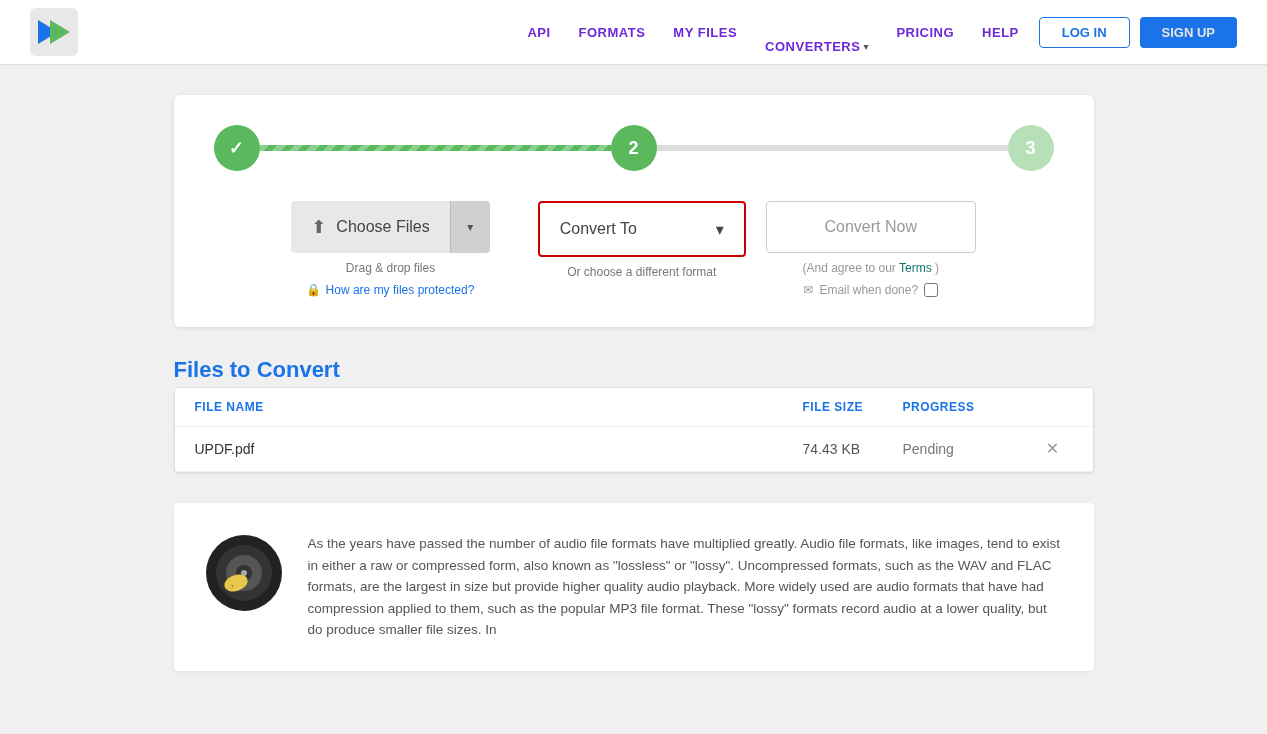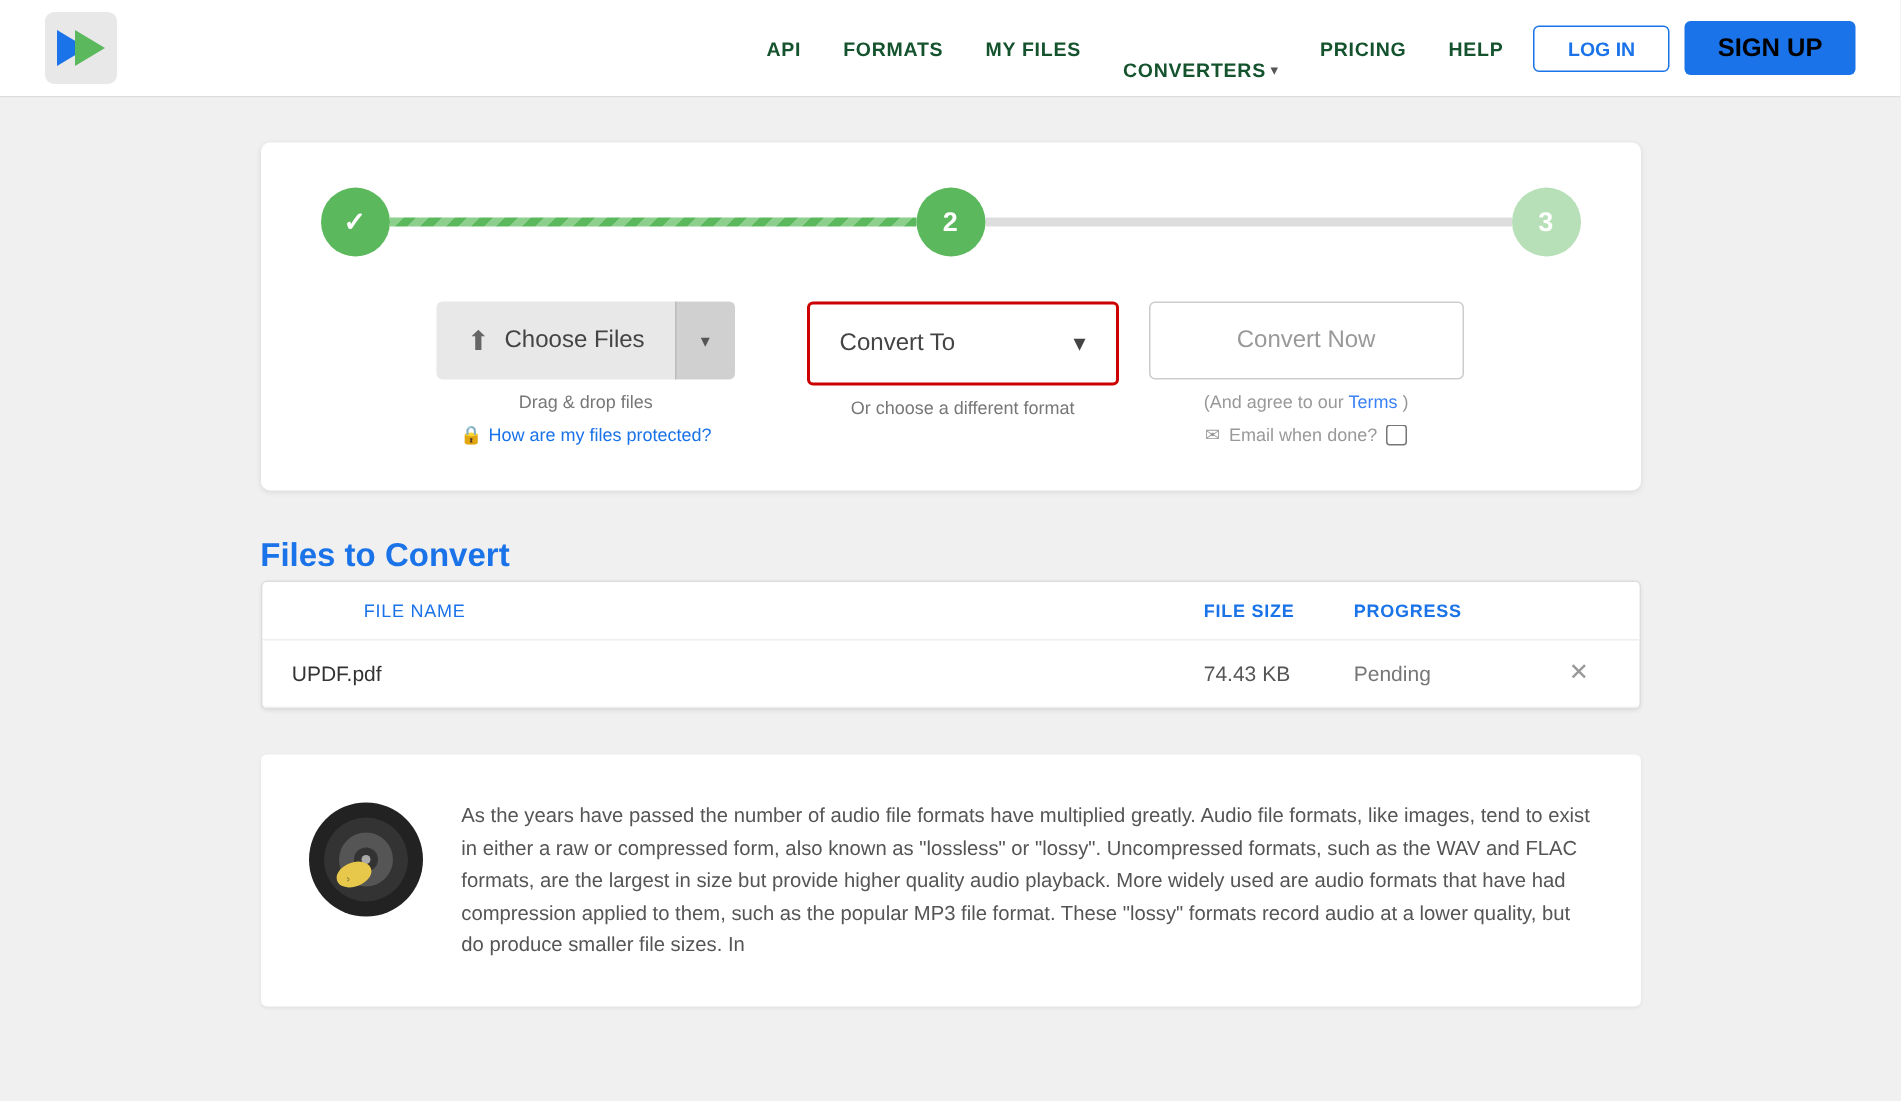--- a/index.html
+++ b/index.html
@@ -43,21 +43,21 @@
       color: #666;
     }
     .header-nav {
       display: flex;
       align-items: center;
       gap: 28px;
       margin-right: 20px;
     }
     .header-nav a {
       text-decoration: none;
-      color: #14532d;
+      color: #6d28d9;
       font-size: 13px;
       font-weight: 600;
       letter-spacing: 0.5px;
     }
     .converters-nav {
       display: flex;
       align-items: center;
       gap: 3px;
       cursor: pointer;
       margin-top: 29px;
@@ -76,25 +76,25 @@
       color: #1a73e8;
       background: #fff;
       padding: 7px 22px;
       border-radius: 4px;
       font-size: 13px;
       font-weight: 600;
       cursor: pointer;
     }
     .btn-signup {
       background: #1a73e8;
-      color: #000000;
+      color: #e5e5e5;
       border: none;
       padding: 8px 22px;
       border-radius: 4px;
-      font-size: 17px;
+      font-size: 13px;
       font-weight: 600;
       cursor: pointer;
     }
 
     
     .main-content {
       max-width: 960px;
       margin: 0 auto;
       padding: 30px 20px;
     }
@@ -316,25 +316,24 @@
     .files-table-header {
       display: flex;
       align-items: center;
       padding: 12px 20px;
       border-bottom: 1px solid #eee;
       background: #fff;
     }
     .col-filename {
       flex: 1;
       font-size: 12px;
-      font-weight: 400;
+      font-weight: 700;
       color: #1a73e8;
       letter-spacing: 0.5px;
       text-transform: uppercase;
-      margin-left: 48px;
     }
     .col-filesize {
       width: 100px;
       font-size: 12px;
       font-weight: 700;
       color: #1a73e8;
       letter-spacing: 0.5px;
       text-transform: uppercase;
     }
     .col-progress {
@@ -478,21 +477,21 @@
             <span>▾</span>
           </div>
         </div>
         <div class="different-format">Or choose a different format</div>
       </div>
 
       <div class="convert-now-wrapper">
         <button class="convert-now-btn">Convert Now</button>
         <div class="terms-text">
           <span>(And agree to our </span>
-          <a style="color:#3b82f6;">Terms</a>
+          <a style="color:#0f766e;">Terms</a>
           <span>)</span>
         </div>
         <div class="email-row">
           <span>✉</span>
           <span>Email when done?</span>
           <input type="checkbox" class="email-checkbox" style="">
         </div>
       </div>
 
     </div>

